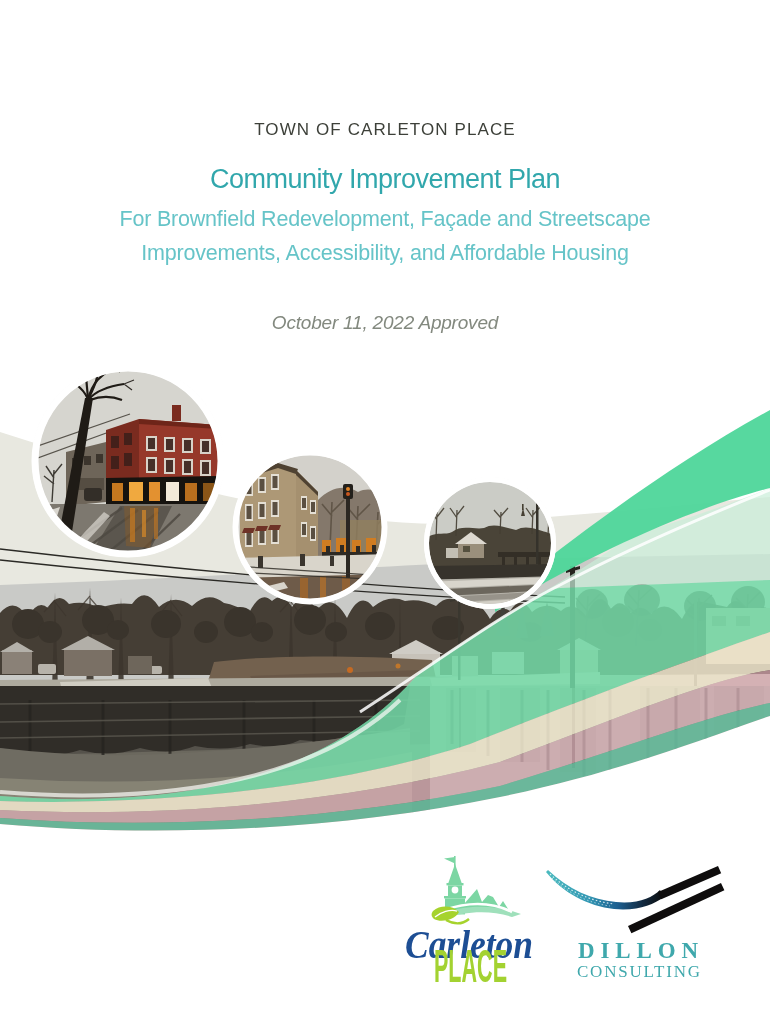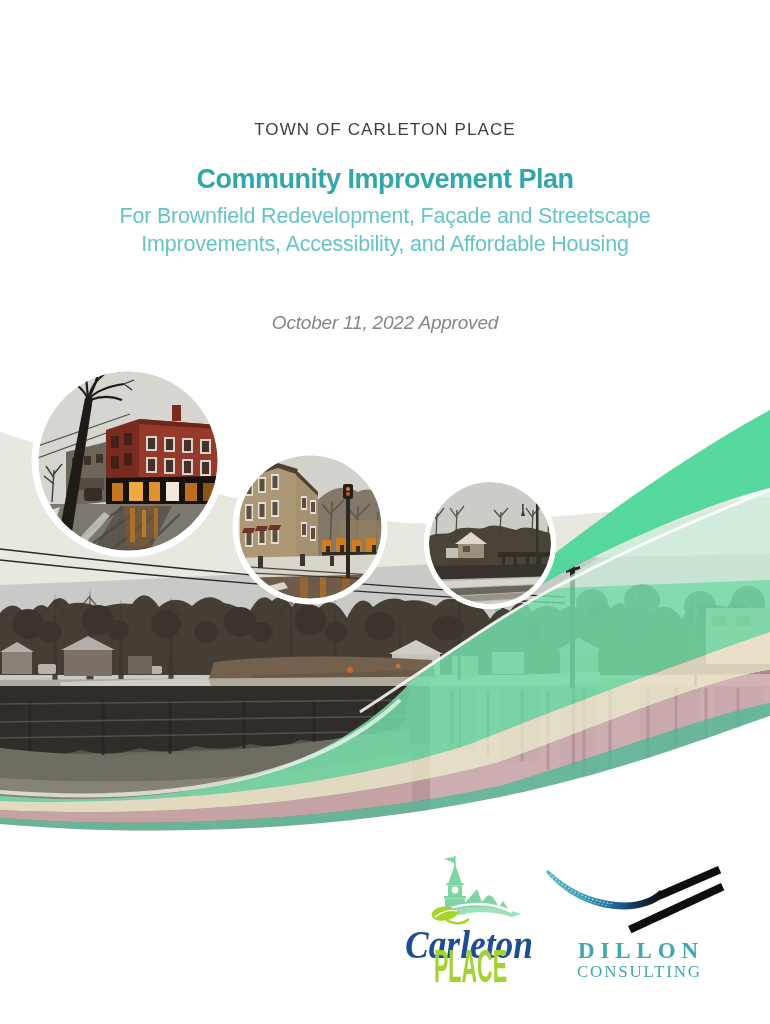--- a/index.html
+++ b/index.html
@@ -6,23 +6,23 @@
   .page{position:relative;width:770px;height:1024px;overflow:hidden;
         font-family:"Liberation Sans",sans-serif;background:#fff;}
   .ctr{position:absolute;left:0;width:770px;text-align:center;}
 </style>
 </head>
 <body>
 <div class="page">
 
   <div class="ctr" style="top:120px;font-size:17px;letter-spacing:1.1px;color:#3d4039;">TOWN OF CARLETON PLACE</div>
 
-  <div class="ctr" style="top:164px;font-size:27px;font-weight:bold;color:#31a7ac;letter-spacing:-0.5px;">Community Improvement Plan</div>
-
-  <div class="ctr" style="top:202px;font-size:21.5px;color:#66c4c8;line-height:28px;letter-spacing:-0.2px;">For Brownfield Redevelopment, Façade and Streetscape<br>Improvements, Accessibility, and Affordable Housing</div>
+  <div class="ctr" style="top:164px;font-size:27px;font-weight:normal;color:#31a7ac;letter-spacing:-0.5px;">Community Improvement Plan</div>
+
+  <div class="ctr" style="top:202px;font-size:21.5px;color:#66c4c8;line-height:34px;letter-spacing:-0.2px;">For Brownfield Redevelopment, Façade and Streetscape<br>Improvements, Accessibility, and Affordable Housing</div>
 
   <div class="ctr" style="top:312px;font-size:19px;color:#83897f;letter-spacing:-0.2px;font-style:italic;">October 11, 2022 Approved</div>
 
   <svg id="art" width="770" height="1024" viewBox="0 0 770 1024" style="position:absolute;left:0;top:0;">
     <defs>
       <clipPath id="photoclip">
           <path d="M0,585 C200,578 420,564 560,558 L770,554 L770,880 L0,880 Z"></path>
         </clipPath>
       <clipPath id="darkzone">
           <path d="M0,614 L420,614 L470,602 L560,588 L770,580 L770,880 L0,880 Z"></path>

